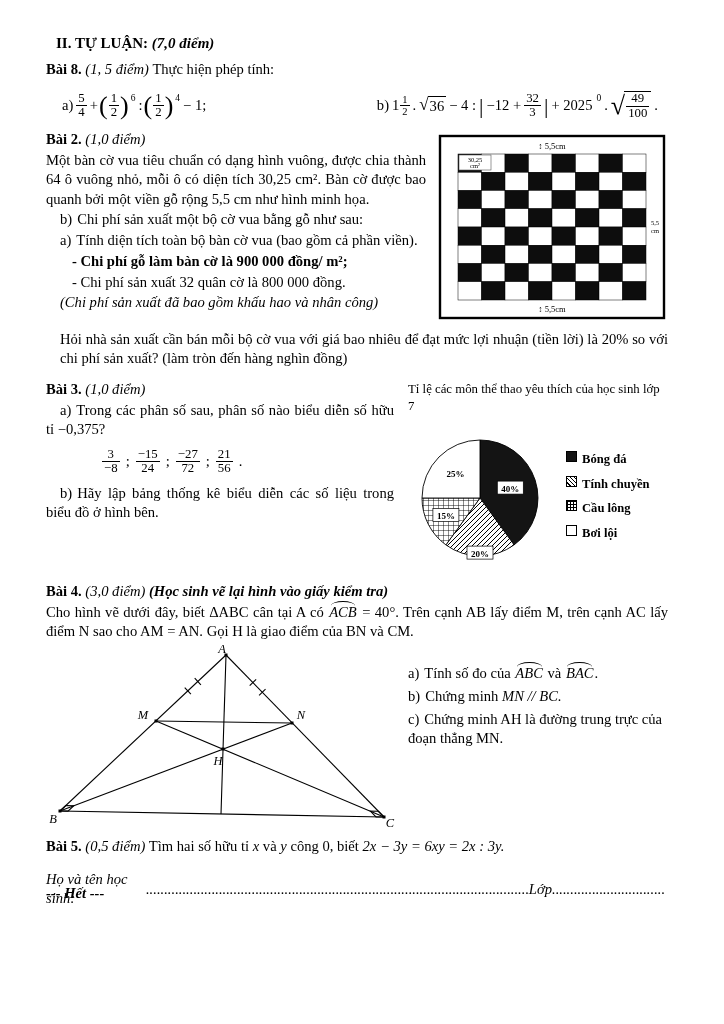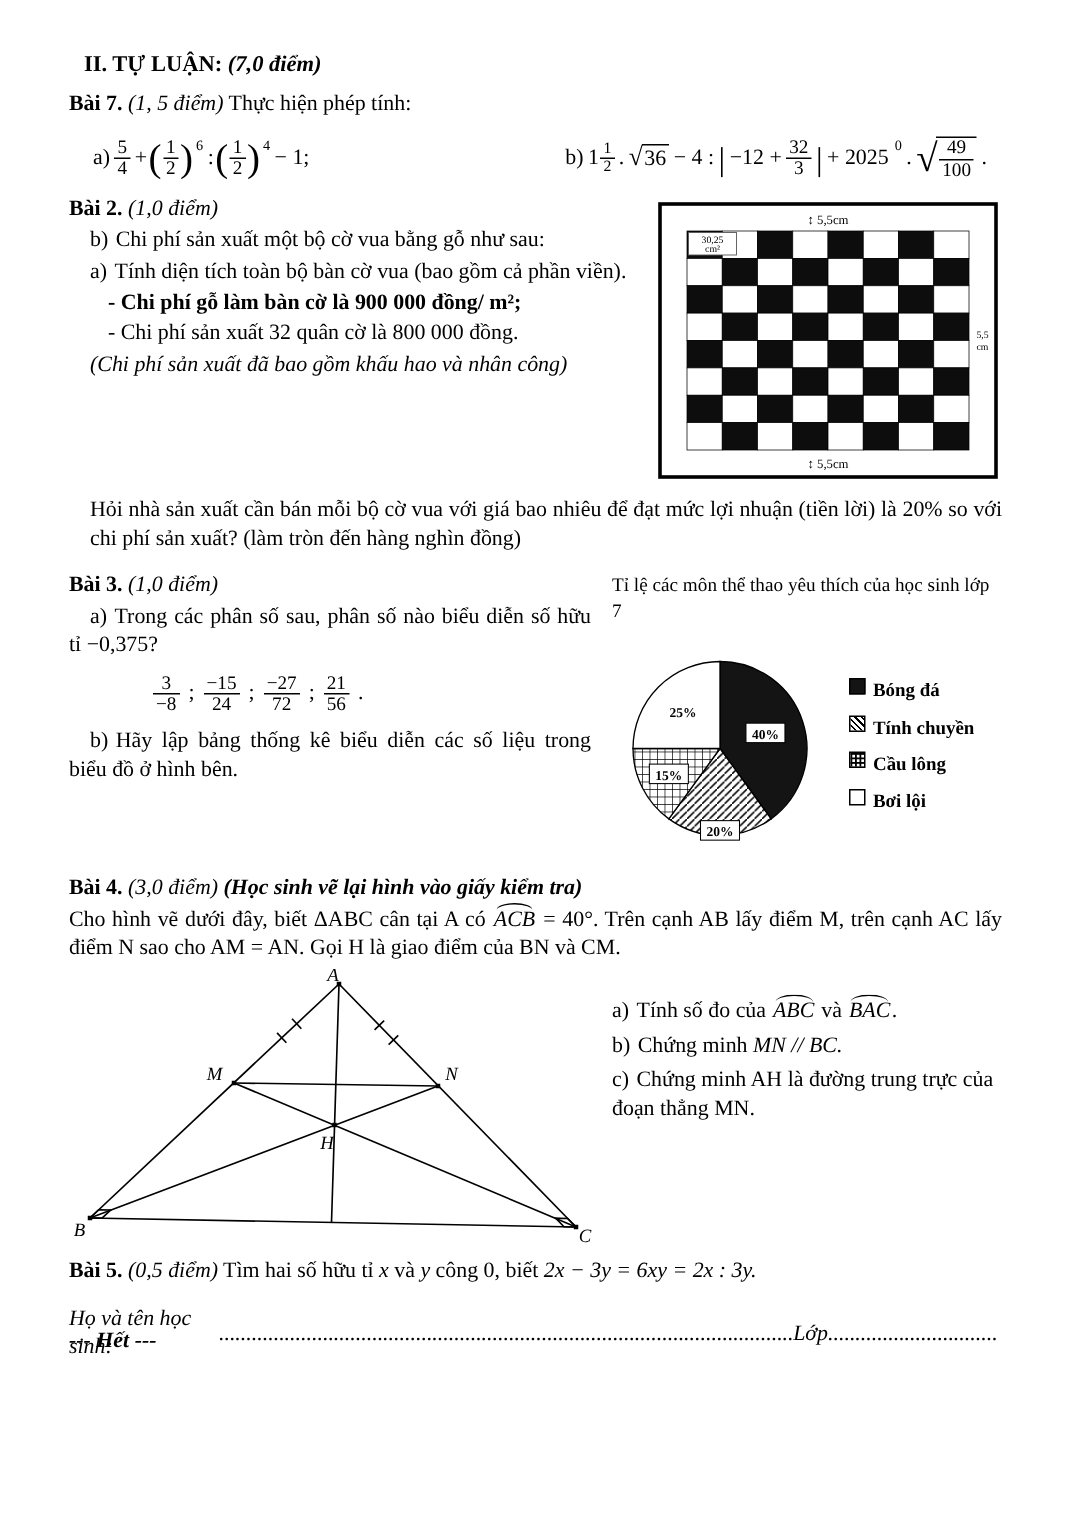--- a/index.html
+++ b/index.html
@@ -67,21 +67,21 @@
 <body>
 
 <div class="page">
 
   <div class="sec-title">
     <span class="bh">II. TỰ LUẬN:</span>
     <span class="bi">(7,0 điểm)</span>
   </div>
 
   <div class="line">
-    <span class="bh">Bài 7.</span>
+    <span class="bh">Bài 8.</span>
     <span class="it">(1, 5 điểm)</span>
     <span>Thực hiện phép tính:</span>
   </div>
 
   <div class="frow">
     <div class="math">
       <span>a)</span>
       <span class="frac">
           <span class="fn">5</span>
           <span class="fd">4</span>
@@ -212,20 +212,21 @@
           <text x="39" y="36" text-anchor="middle" font-size="6.5">cm²</text>
           <text x="219" y="93" text-anchor="middle" font-size="6.5">5,5</text>
           <text x="219" y="101" text-anchor="middle" font-size="6.5">cm</text>
           <text x="116" y="180" text-anchor="middle" font-size="8.5">↕ 5,5cm</text>
         </svg>
     </div>
     <div class="line">
       <span class="bh">Bài 2.</span>
       <span class="it">(1,0 điểm)</span>
     </div>
+    <div class="para">Một bàn cờ vua tiêu chuẩn có dạng hình vuông, được chia thành 64 ô vuông nhỏ, mỗi ô có diện tích 30,25 cm². Bàn cờ được bao quanh bởi một viền gỗ rộng 5,5 cm như hình minh họa.</div>
     <div class="line indent">
       <span class="qlab">b)</span><span>Chi phí sản xuất một bộ cờ vua bằng gỗ như sau:</span>
     </div>
     <div class="line indent">
       <span class="qlab">a)</span><span>Tính diện tích toàn bộ bàn cờ vua (bao gồm cả phần viền).</span>
     </div>
     <div class="line indent2 bh" style="font-weight:bold">- Chi phí gỗ làm bàn cờ là 900 000 đồng/ m²;</div>
     <div class="line indent2">- Chi phí sản xuất 32 quân cờ là 800 000 đồng.</div>
     <div class="line indent it">(Chi phí sản xuất đã bao gồm khấu hao và nhân công)</div>
     <div class="para qfinal">Hỏi nhà sản xuất cần bán mỗi bộ cờ vua với giá bao nhiêu để đạt mức lợi nhuận (tiền lời) là 20% so với chi phí sản xuất? (làm tròn đến hàng nghìn đồng)</div>

